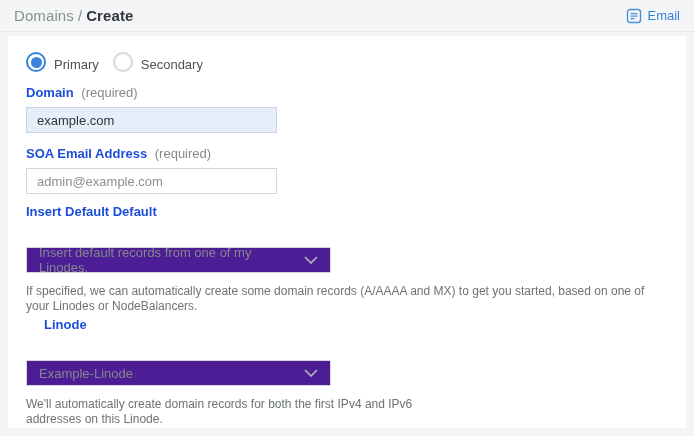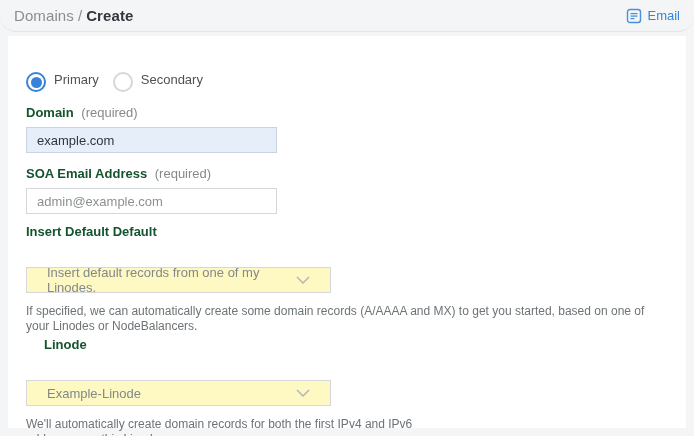--- a/index.html
+++ b/index.html
@@ -12,74 +12,73 @@
   .page { width: 694px; height: 436px; background: #f4f5f6; }
 
   
   .topbar {
     height: 32px;
     display: flex;
     align-items: center;
     justify-content: space-between;
     padding: 0 14px;
     border-bottom: 1px solid #e3e6e8;
-    border-radius: 16px;
   }
   .breadcrumb { font-size: 15px; color: #888f91; letter-spacing: 0.1px; }
   .crumb-sep { margin: 0 4px; color: #888f91; }
   .crumb-current { color: #32363c; font-weight: bold; }
   .docs-link {
     display: flex; align-items: center; gap: 5px;
     color: #3683dc; font-size: 13px; text-decoration: none; cursor: pointer;
   }
   .docs-icon { display: inline-flex; }
 
   
   .card {
     background: #ffffff;
     margin: 4px 8px 8px 8px;
     height: 392px;
     padding: 16px 18px;
   }
 
   
   .radio-row { display: flex; align-items: center; margin-bottom: 13px; }
-  .radio { display: flex; align-items: flex-start; cursor: pointer; margin-right: 14px; margin-top: 20px; }
+  .radio { display: flex; align-items: flex-end; cursor: pointer; margin-right: 14px; }
   .radio-circle {
     width: 20px; height: 20px; border-radius: 50%;
     border: 2px solid #d5d7d8; background: #fff;
     display: inline-flex; align-items: center; justify-content: center;
     margin-right: 8px;
   }
   .radio-circle.selected { border-color: #3683dc; }
   .radio-circle.selected::after {
     content: ""; width: 11px; height: 11px; border-radius: 50%; background: #3683dc;
   }
   .radio-label { font-size: 13px; color: #4d5255; }
 
   
   .field { margin-bottom: 13px; }
   .field.tight { margin-bottom: 10px; }
   .field-label { font-size: 13px; margin-bottom: 7px; }
-  .lbl { font-weight: bold; color: #14532d; }
+  .lbl { font-weight: bold; color: #1d4ed8; }
   .req { color: #85898c; font-weight: normal; margin-left: 4px; }
   .text-input {
     width: 251px; height: 26px;
     border: 1px solid #d6d7da; background: #fff;
     font-family: "Liberation Sans", "DejaVu Sans", sans-serif;
     font-size: 13px; color: #8b9093; padding: 0 10px; outline: none;
   }
   .text-input.highlight {
     background: #e5eef9; border-color: #c8d4e4; color: #32363c;
   }
   .select-box {
     width: 305px; height: 26px;
-    border: 1px solid #d6d7da; background: #fef9c3;
+    border: 1px solid #d6d7da; background: #4c1d95;
     display: flex; align-items: center; justify-content: space-between;
-    padding: 0 20px; cursor: pointer; margin-top: 28px;
+    padding: 0 12px; cursor: pointer; margin-top: 28px;
   }
   .select-value { font-size: 13px; color: #82888b; }
   .chevron { display: inline-flex; }
 
   
   .help {
     font-size: 12px; color: #6d7376; line-height: 15px;
     max-width: 636px; margin-bottom: 3px;
   }
   .help.narrow { max-width: 420px; margin-top: 11px; margin-bottom: 0; }

